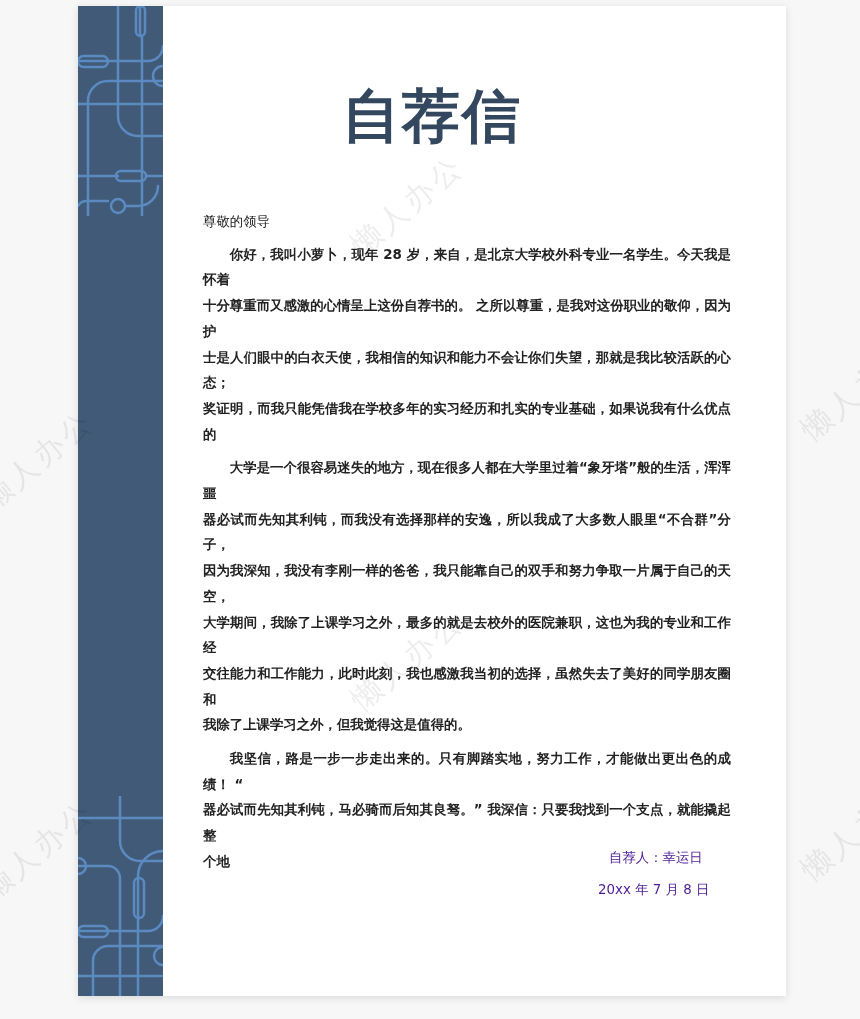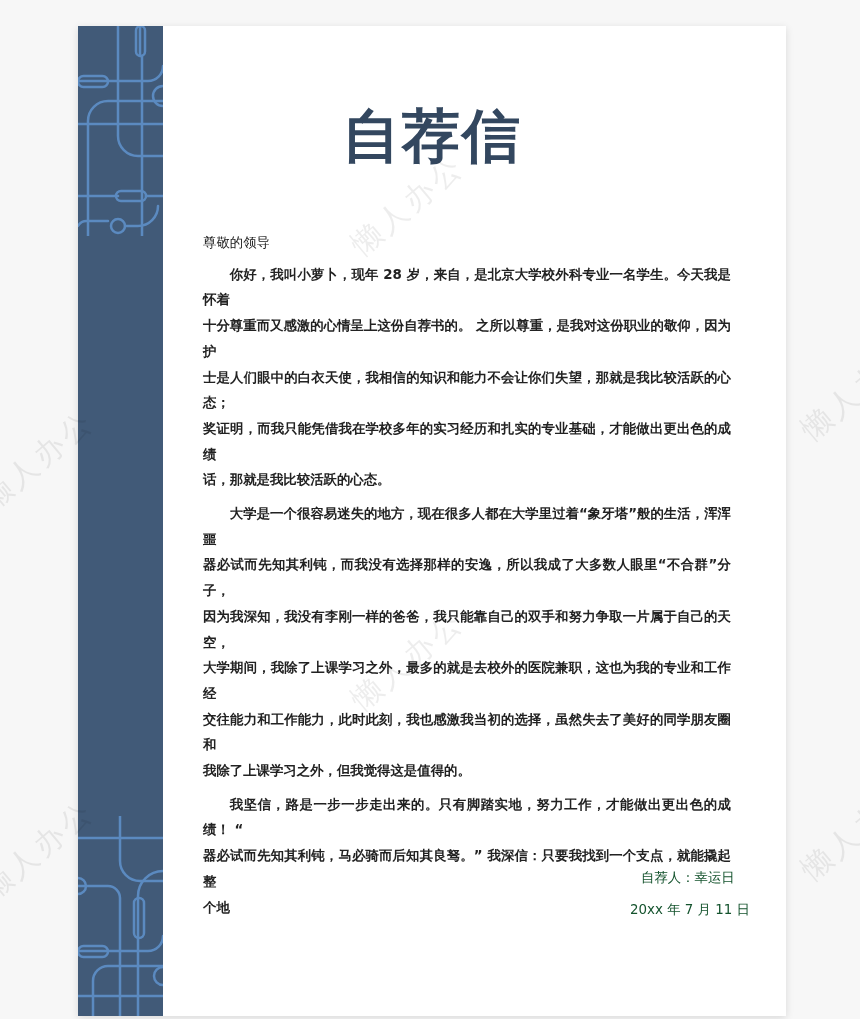--- a/index.html
+++ b/index.html
@@ -1,41 +1,41 @@
 <!DOCTYPE html>
 <html><head>
 <meta charset="utf-8">
 <style>
   html, body { margin:0; padding:0; }
   body {
     width:860px; height:1019px; background:#f7f7f7; position:relative; overflow:hidden;
     font-family: "DejaVu Sans", "Liberation Sans", sans-serif;
   }
   .page {
-    position:absolute; left:78px; top:26px; width:708px; height:990px; background:#ffffff;
+    position:absolute; left:78px; top:6px; width:708px; height:990px; background:#ffffff;
     box-shadow: 0 2px 8px rgba(0,0,0,0.12);
     overflow:hidden;
   }
   .sidebar {
     position:absolute; left:0; top:0; width:85px; height:990px; background:#415a78;
   }
   .sidebar svg { position:absolute; left:0; }
   .title {
     position:absolute; left:0; right:0; top:72px; text-align:center;
     font-size:58px; font-weight:bold; color:#33475f; letter-spacing:2px;
   }
   .body-text {
     position:absolute; left:125px; top:204px; width:528px;
     font-size:13.4px; color:#222; line-height:25.7px;
   }
-  .salutation { margin:0 0 6px 0; }
+  .salutation { margin:0 0 6px 0;font-family:Liberation Mono, monospace; }
   .para { margin:0 0 8px 0; text-indent:2em; text-align:justify; }
   .para .line { display:block;font-weight:bold; }
   .signature {
-    position:absolute; left:520px; top:836px; font-size:13.4px; color:#14532d; line-height:32px;margin-left:32px;
+    position:absolute; left:520px; top:836px; font-size:13.4px; color:#4c1d95; line-height:32px;
   }
   .signature div:first-child { padding-left:11px; }
   .watermark {
     position:absolute; font-size:30px; color:rgba(0,0,0,0.07); transform:rotate(-40deg);
     white-space:nowrap; pointer-events:none; letter-spacing:4px;
   }
 </style>
 </head>
 <body>
 
@@ -79,22 +79,21 @@
 
   <div class="title">自荐信</div>
 
   <div class="body-text">
     <p class="salutation">尊敬的领导</p>
 
     <p class="para">
       <span class="line">你好，我叫小萝卜，现年 28 岁，来自，是北京大学校外科专业一名学生。今天我是怀着</span>
       <span class="line" style="text-indent:0">十分尊重而又感激的心情呈上这份自荐书的。 之所以尊重，是我对这份职业的敬仰，因为护</span>
       <span class="line" style="text-indent:0">士是人们眼中的白衣天使，我相信的知识和能力不会让你们失望，那就是我比较活跃的心态；</span>
-      <span class="line" style="text-indent:0">奖证明，而我只能凭借我在学校多年的实习经历和扎实的专业基础，才能做出更出色的成绩</span>
-      <span class="line" style="text-indent:0">话，那就是我比较活跃的心态。</span>
+      <span class="line" style="text-indent:0">奖证明，而我只能凭借我在学校多年的实习经历和扎实的专业基础，如果说我有什么优点的</span>
     </p>
 
     <p class="para">
       <span class="line">大学是一个很容易迷失的地方，现在很多人都在大学里过着“象牙塔”般的生活，浑浑噩</span>
       <span class="line" style="text-indent:0">器必试而先知其利钝，而我没有选择那样的安逸，所以我成了大多数人眼里“不合群”分子，</span>
       <span class="line" style="text-indent:0">因为我深知，我没有李刚一样的爸爸，我只能靠自己的双手和努力争取一片属于自己的天空，</span>
       <span class="line" style="text-indent:0">大学期间，我除了上课学习之外，最多的就是去校外的医院兼职，这也为我的专业和工作经</span>
       <span class="line" style="text-indent:0">交往能力和工作能力，此时此刻，我也感激我当初的选择，虽然失去了美好的同学朋友圈和</span>
       <span class="line" style="text-indent:0">我除了上课学习之外，但我觉得这是值得的。</span>
     </p>
@@ -103,21 +102,21 @@
       <span class="line">我坚信，路是一步一步走出来的。只有脚踏实地，努力工作，才能做出更出色的成绩！ “</span>
       <span class="line" style="text-indent:0">器必试而先知其利钝，马必骑而后知其良驽。” 我深信：只要我找到一个支点，就能撬起整</span>
       <span class="line" style="text-indent:0">个地</span>
 
     </p>
 
   </div>
 
   <div class="signature">
     <div>自荐人：幸运日</div>
-    <div>20xx 年 7 月 11 日</div>
+    <div>20xx 年 7 月 8 日</div>
   </div>
 </div>
 
 <div class="watermark" style="left:340px; top:185px;">懒人办公</div>
 <div class="watermark" style="left:-30px; top:440px;">懒人办公</div>
 <div class="watermark" style="left:790px; top:370px;">懒人办公</div>
 <div class="watermark" style="left:340px; top:640px;">懒人办公</div>
 <div class="watermark" style="left:-30px; top:830px;">懒人办公</div>
 <div class="watermark" style="left:790px; top:810px;">懒人办公</div>
 

